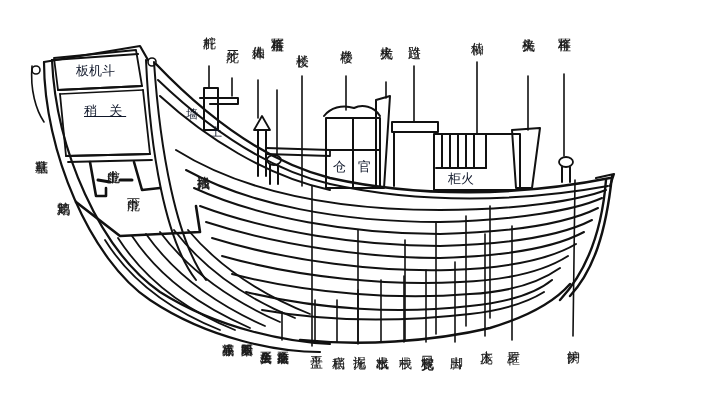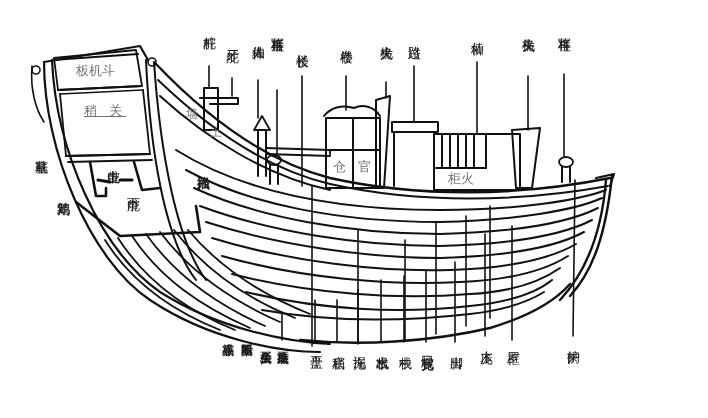--- a/index.html
+++ b/index.html
@@ -3,21 +3,21 @@
 <meta charset="utf-8">
 <style>
   html, body { margin: 0; padding: 0; background: #ffffff; }
   body { width: 708px; height: 418px; overflow: hidden; position: relative;
          font-family: "DejaVu Serif", "Liberation Serif", serif; color: #111; }
   #stage { position: absolute; left: 0; top: 0; width: 708px; height: 418px; }
   svg { position: absolute; left: 0; top: 0; }
   .lbl { position: absolute; font-size: 13px; line-height: 14px; color: #1a1a1a;
          writing-mode: vertical-rl; text-orientation: upright; letter-spacing: 0px;
          font-family: "DejaVu Serif", "Liberation Serif", serif; }
-  .hlbl { position: absolute; font-size: 13px; line-height: 14px; color: #737373;
+  .hlbl { position: absolute; font-size: 13px; line-height: 14px; color: #0f172a;
           font-family: "DejaVu Serif", "Liberation Serif", serif; white-space: nowrap; }
   .small { font-size: 12px; line-height: 13px; }
 </style>
 </head>
 <body>
 
 <div id="stage">
 <svg width="708" height="418" viewBox="0 0 708 418" fill="none" stroke="#111" stroke-linecap="round" stroke-linejoin="round">
 
   <g stroke-width="2.2">

